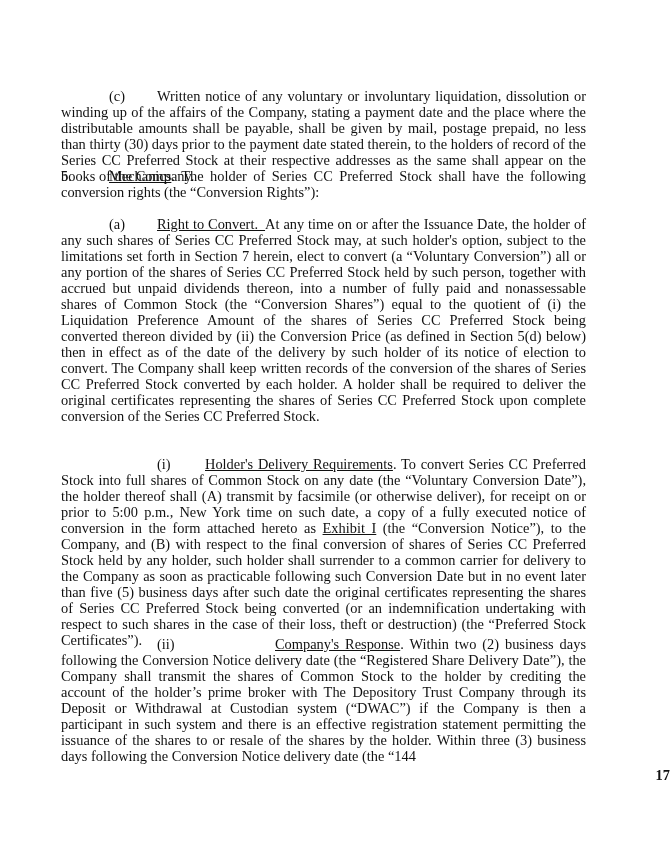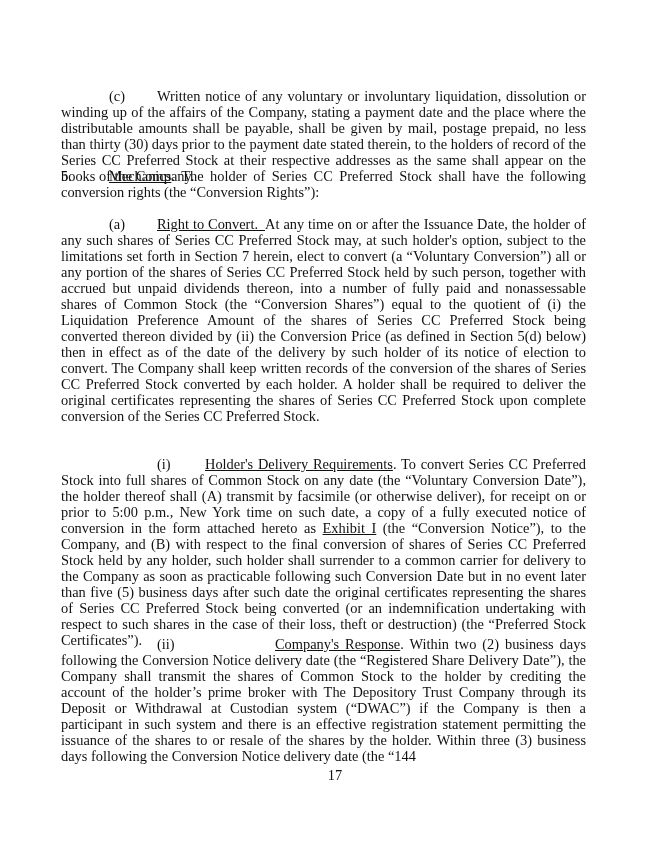--- a/index.html
+++ b/index.html
@@ -12,21 +12,21 @@
   .para {
     position: absolute; left: 61px; width: 525px; margin: 0;
     text-align: justify; text-align-last: left;
   }
   .u { text-decoration: underline; text-underline-offset: 1px; }
   .lead1 { display: inline-block; width: 48px; }
   .lead2 { display: inline-block; width: 96px; }
   .lab-c { display: inline-block; width: 48px; }
   .lab-num { display: inline-block; width: 48px; }
   .lab-ii { display: inline-block; width: 118px; }
-  .pagenum { position: absolute; top: 767px; left: 0; width: 670px; text-align: center; }
+  .pagenum { position: absolute; top: 767px; left: 0; width: 670px; text-align: right; font-weight: bold; }
 </style>
 </head>
 <body>
 
 <div class="page">
 
   <p class="para" style="top:88px;"><span class="lead1"></span><span class="lab-c">(c)</span><span>Written notice of any voluntary or involuntary liquidation, dissolution or winding up of the affairs of the Company, stating a payment date and the place where the distributable amounts shall be payable, shall be given by mail, postage prepaid, no less than thirty (30) days prior to the payment date stated therein, to the holders of record of the Series CC Preferred Stock at their respective addresses as the same shall appear on the books of the Company.</span></p>
 
   <p class="para" style="top:168px;"><span class="lab-num">5.</span><span class="u">Mechanics</span><span>.  The holder of Series CC Preferred Stock shall have the following conversion rights (the “Conversion Rights”):</span></p>
 

